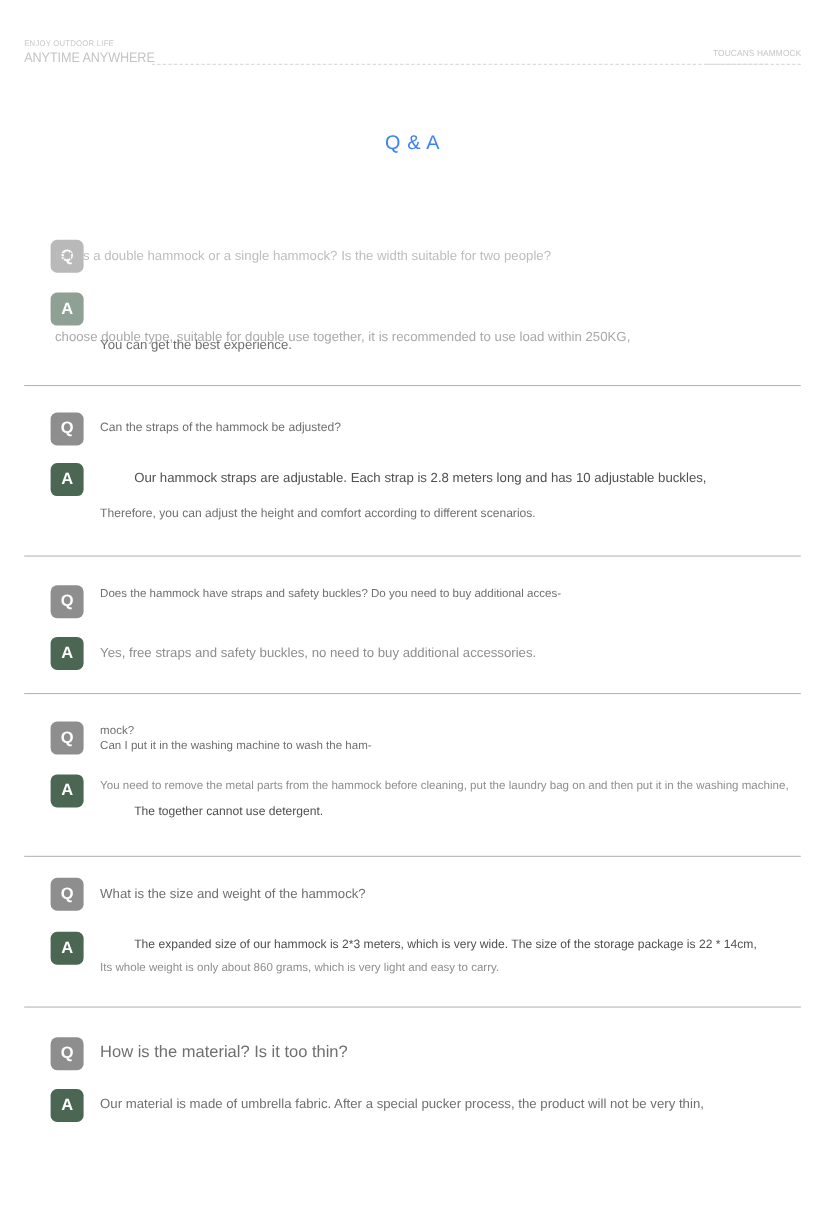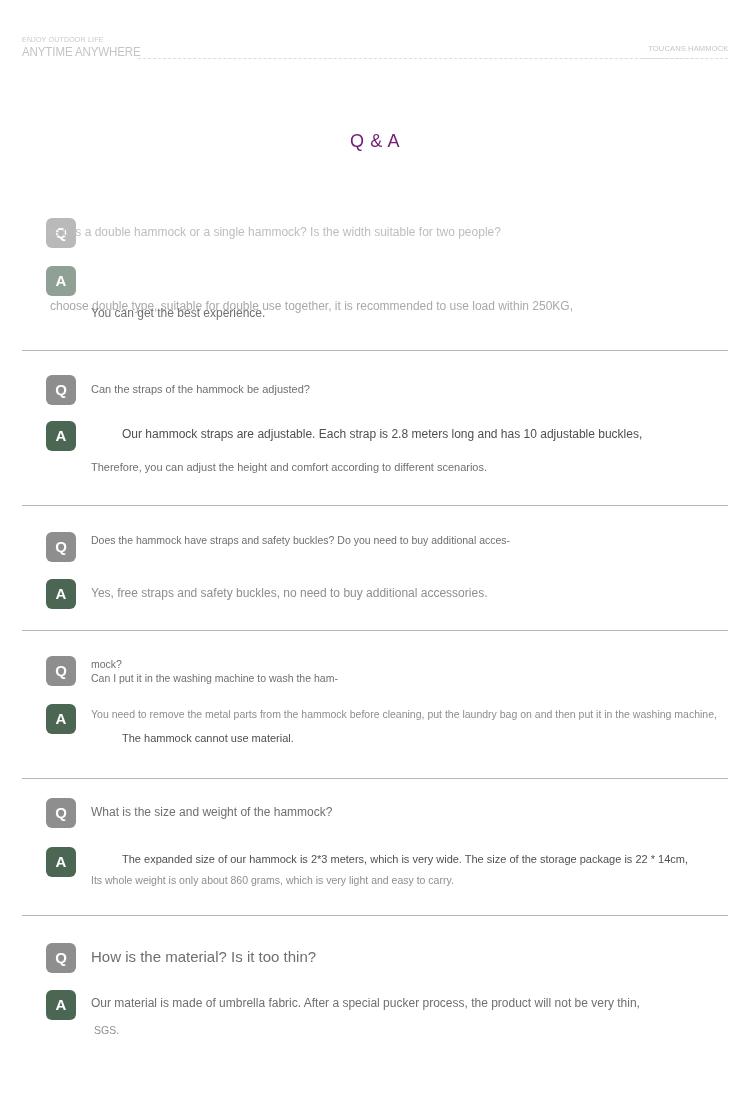--- a/index.html
+++ b/index.html
@@ -79,24 +79,23 @@
   
   .title-block {
     position: absolute;
     left: 0;
     top: 116px;
     width: 750px;
     text-align: center;
   }
   .title-main {
     font-size: 18px;
-    color: #701a75;
+    color: #3b82f6;
     letter-spacing: 0.6px;
     line-height: 26px;
-    margin-top: 12px;
   }
   .title-sub {
     font-size: 18px;
     color: #5d5d5d;
     letter-spacing: 0.4px;
     line-height: 26px;
   }
   .ghost {
     position: absolute;
     color: #f1f1f1;
@@ -255,21 +254,21 @@
         <span class="qa-line s-10 t-mid">mock?</span>
         <span class="qa-line s-10 t-mid">Can I put it in the washing machine to wash the ham-</span>
       </div>
     </div>
     <div class="qa-row" style="top:704px;">
       <div class="badge badge-a">A</div>
       <div class="qa-text" style="top:3px; left:91px; width:645px;">
         <span class="qa-line s-10 t-light">You need to remove the metal parts from the hammock before cleaning, put the laundry bag on and then put it in the washing machine,</span>
       </div>
       <div class="qa-text" style="top:27px; left:91px;">
-        <span class="qa-line s-11 t-dark">The hammock cannot use material.</span>
+        <span class="qa-line s-11 t-dark">The together cannot use detergent.</span>
       </div>
     </div>
   </div>
 
   <div class="faq-block" style="top:0;">
     <div class="divider" style="top:778px;"></div>
     <div class="qa-row" style="top:798px;">
       <div class="badge badge-q">Q</div>
       <div class="qa-text" style="top:6px;">
         <span class="qa-line s-12 t-mid">What is the size and weight of the hammock?</span>
@@ -293,18 +292,17 @@
       <div class="qa-text" style="top:4px;">
         <span class="qa-line s-15 t-mid">How is the material? Is it too thin?</span>
       </div>
     </div>
     <div class="qa-row" style="top:990px;">
       <div class="badge badge-a">A</div>
       <div class="qa-text" style="top:5px;">
         <span class="qa-line s-12 t-mid">Our material is made of umbrella fabric. After a special pucker process, the product will not be very thin,</span>
       </div>
       <div class="qa-text" style="top:33px; left:94px;">
-        <span class="qa-line s-10 t-light">SGS.</span>
       </div>
     </div>
   </div>
 
 </div>
 
 </body></html>

